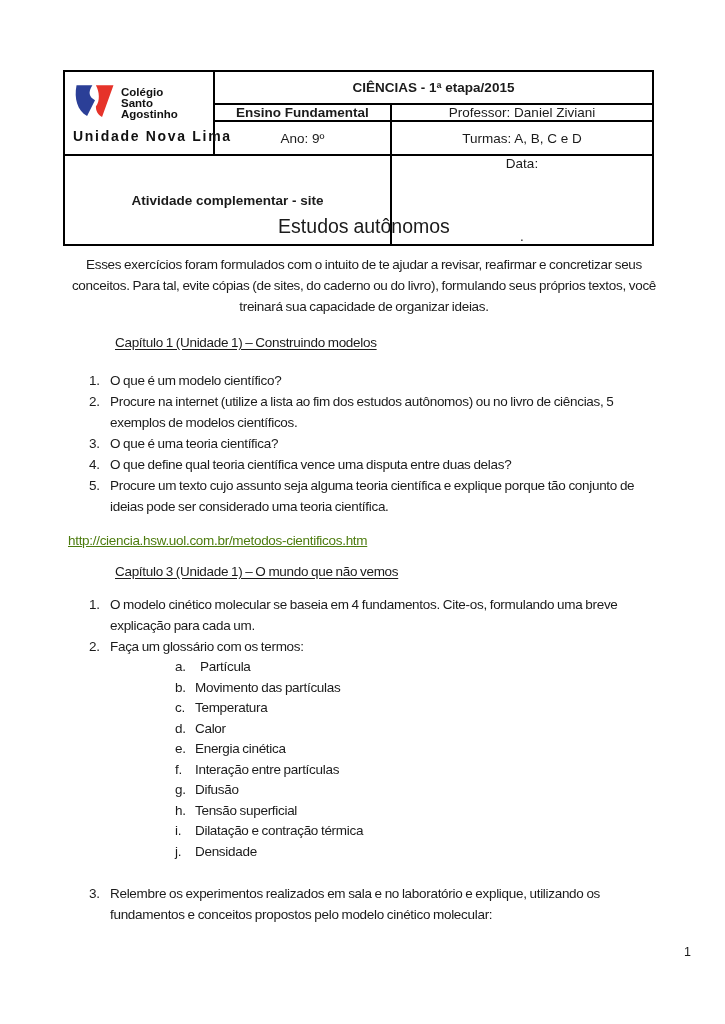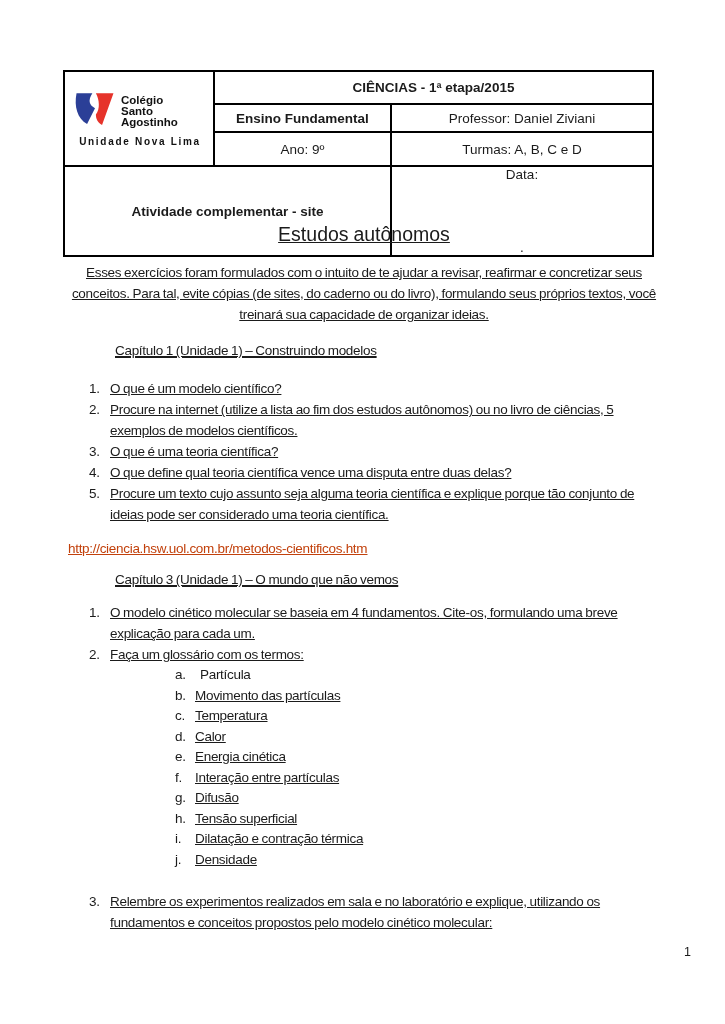--- a/index.html
+++ b/index.html
@@ -24,61 +24,60 @@
     font-size: 13.5px;
   }
   table.header td {
     border: 2px solid #000;
     text-align: center;
     vertical-align: middle;
     padding: 0;
   }
   .bold { font-weight: bold; }
   .r1 { height: 33px; }
-  .r2 { height: 28px; }
+  .r2 { height: 17px; }
   .r3 { height: 34px; }
   .r4 { height: 20px; }
 
   .logo-cell-inner {
     padding: 6px 6px 4px 8px;
     text-align: left;
   }
   .logo-top { display: flex; align-items: center; }
   .logo-mark { flex: 0 0 auto; }
   .logo-name {
     font-weight: bold;
     font-size: 11.5px;
     line-height: 11px;
     margin-left: 4px;
     color: #111;
   }
   .logo-sub {
     font-weight: bold;
-    font-size: 10px;
+    font-size: 14px;
     letter-spacing: 1.7px;
     text-align: center;
     margin-top: 5px;
     white-space: nowrap;
     color: #111;
   }
   .date-cell-inner {
     display: flex; justify-content: center; align-items: center;
     gap: 58px;
     flex-direction: column;
   }
 
   
   .content {
-    position: absolute; left: 68px; top: 207px;
+    position: absolute; left: 68px; top: 199px;
     width: 592px;
     font-size: 13.5px;
     line-height: 21px;
     letter-spacing: -0.3px;
     word-spacing: -0.6px;
-    text-decoration: underline;
   }
   .doc-title {
     font-size: 19.5px;
     font-weight: 400;
     text-align: center;
     margin: 14px 0 0 0;
     letter-spacing: 0;
     line-height: 26px;
   }
   .intro { margin: 15px 0 0 0; text-align: center; }
@@ -104,21 +103,21 @@
   }
   ol.num > li::before {
     content: counter(n) ".";
     position: absolute;
     left: -21px;
   }
   ol.num > li.gap-before { margin-top: 21px; }
 
   .sources { margin: 13px 0 0 0; }
   .sources a {
-    color: #c2410c;
+    color: #4d7c0f;
     text-decoration: underline;
   }
 
   ul.alpha {
     margin: 0; padding: 0 0 0 85px;
     list-style: none;
     counter-reset: a;
     line-height: 20.5px;
   }
   ul.alpha > li {

